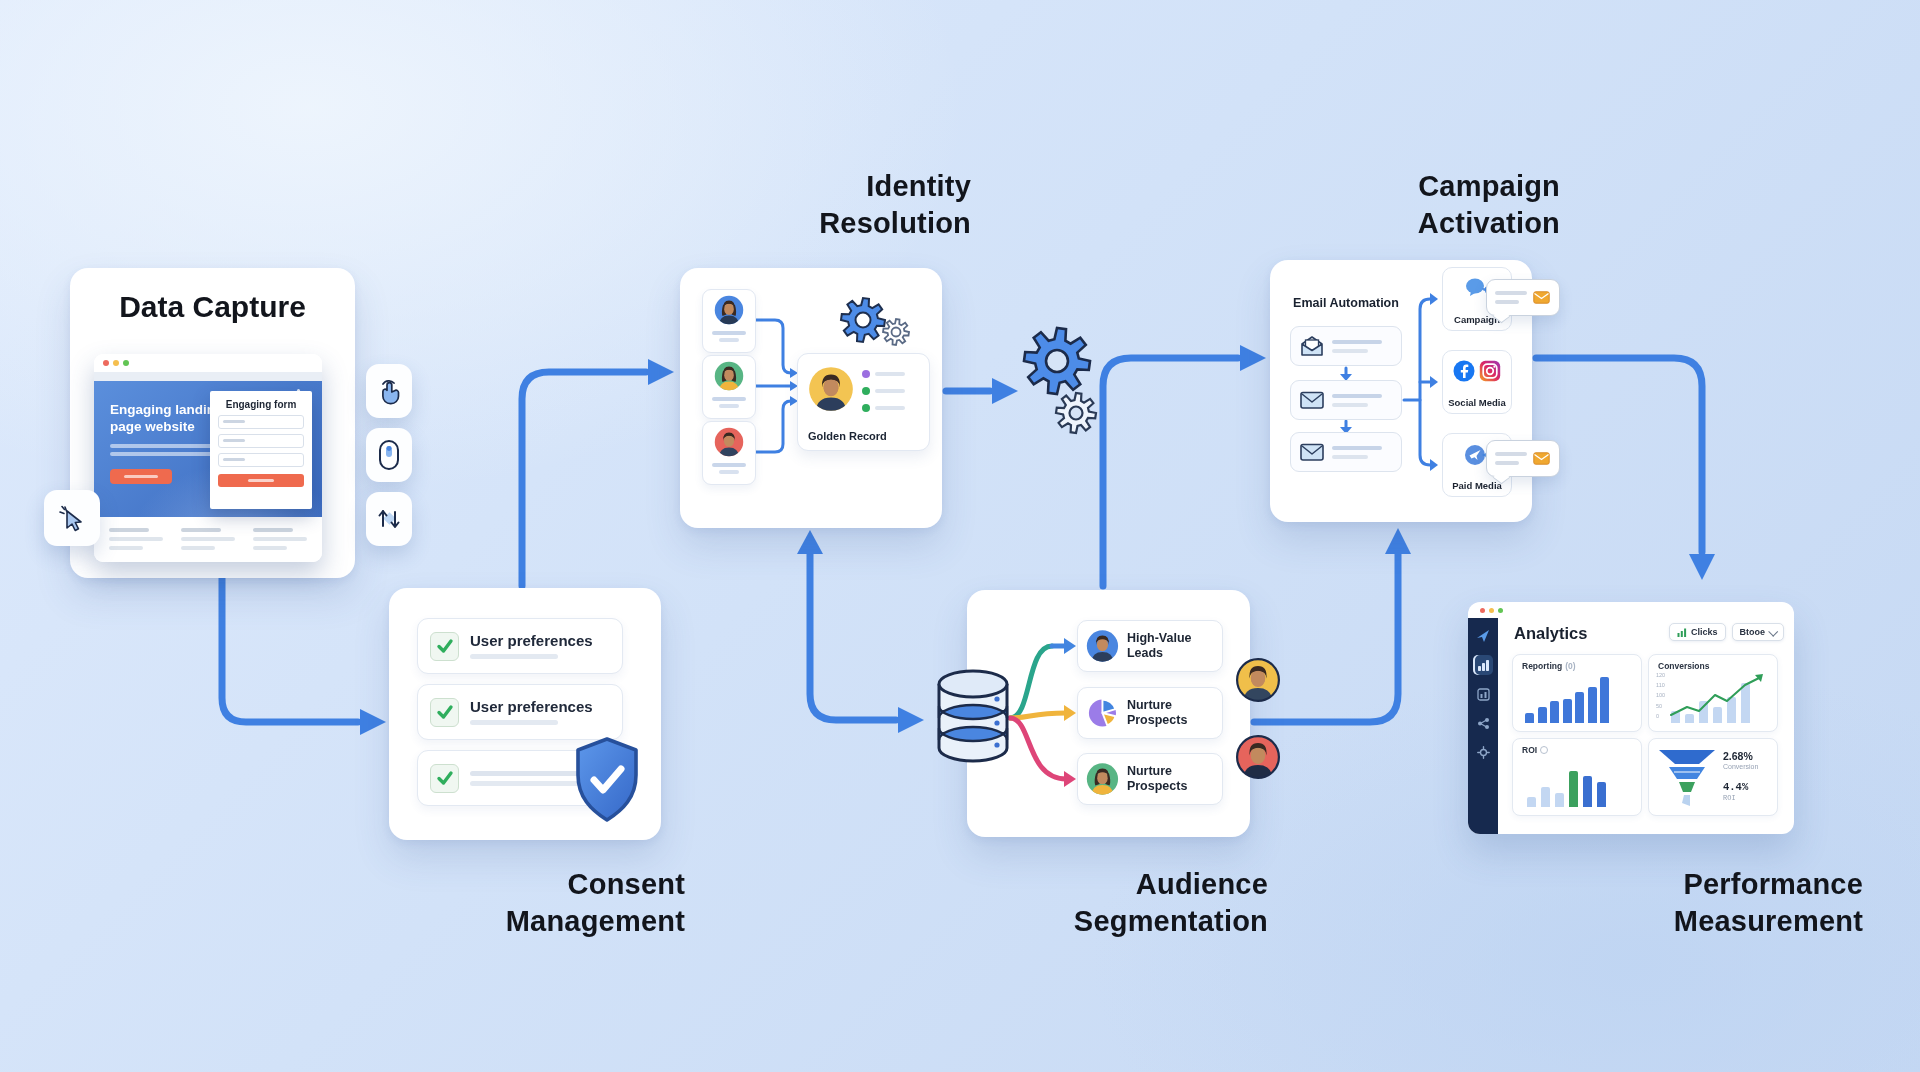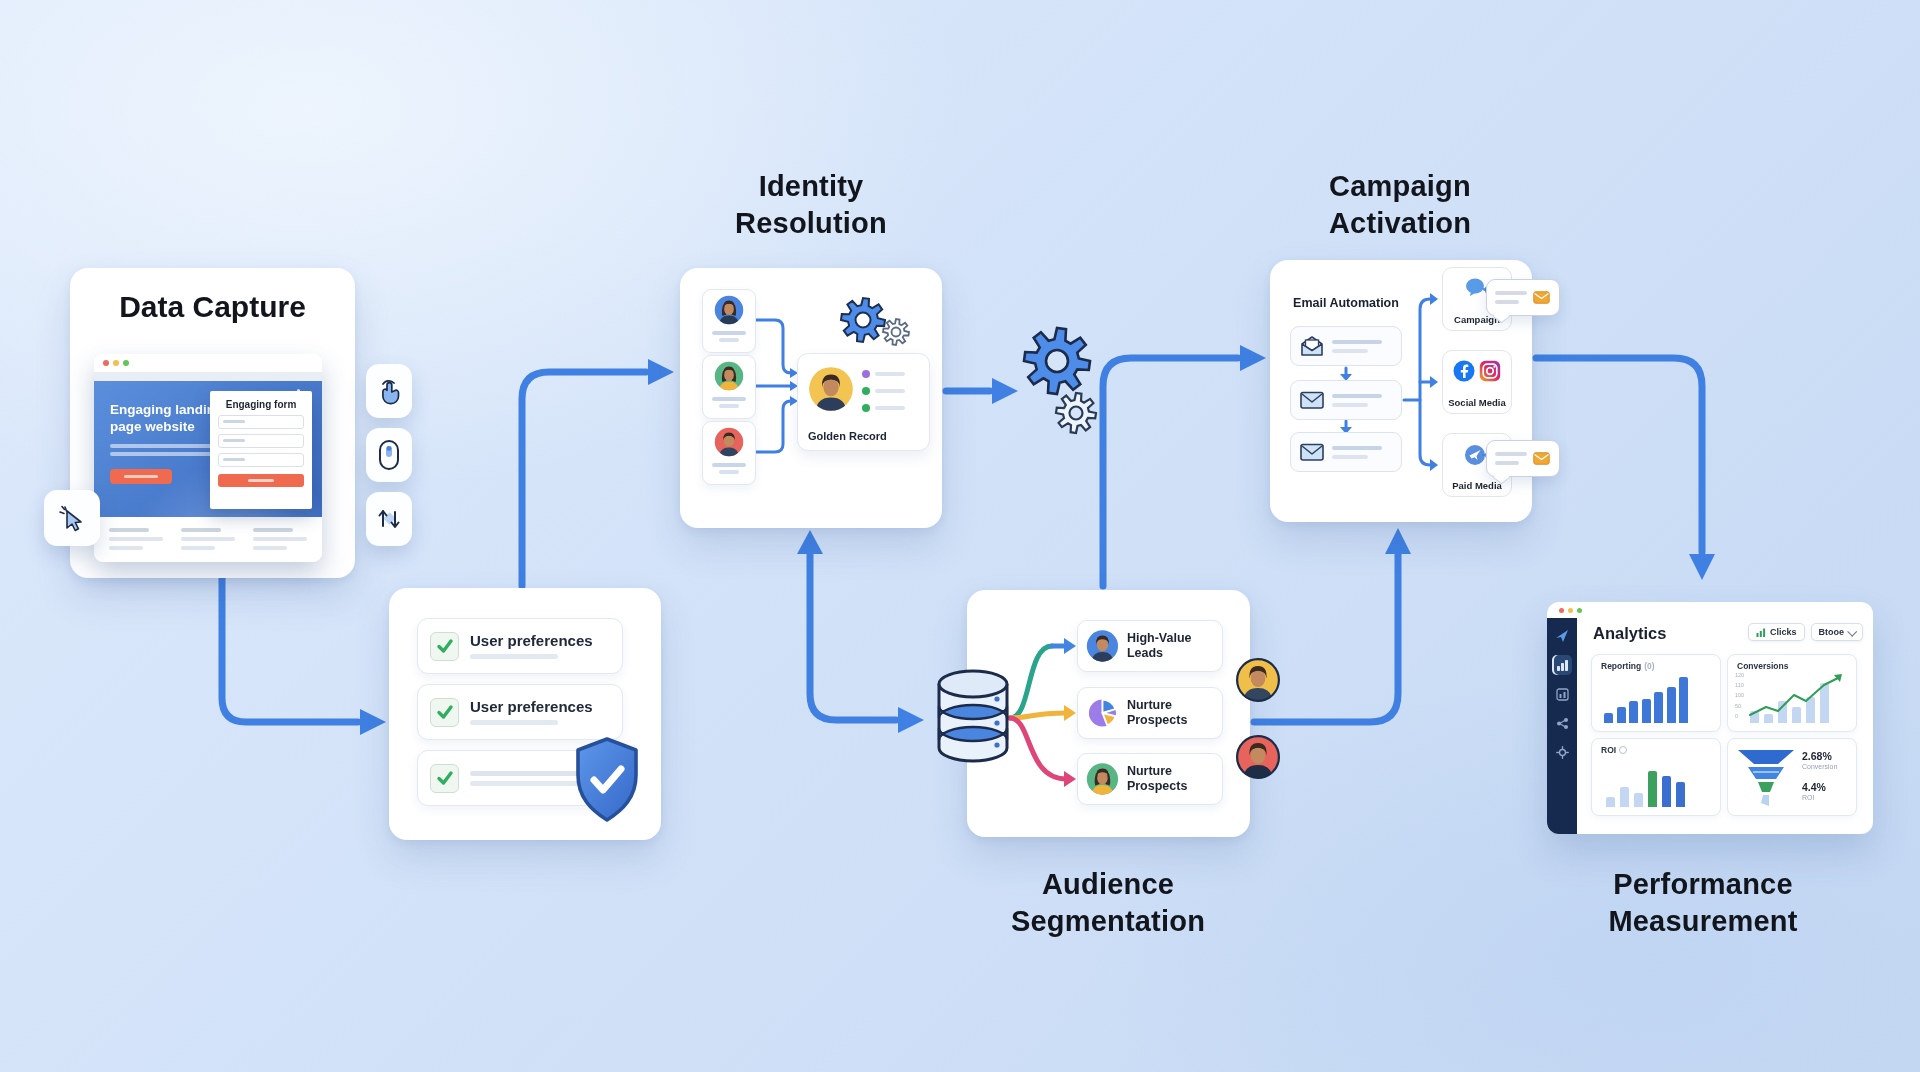--- a/index.html
+++ b/index.html
@@ -10,21 +10,21 @@
       radial-gradient(1100px 650px at 16% 10%, rgba(238,245,253,.95) 0%, rgba(238,245,253,0) 60%),
       radial-gradient(900px 500px at 85% 90%, rgba(190,212,242,.8) 0%, rgba(190,212,242,0) 60%),
       linear-gradient(135deg,#deeafc 0%,#d2e2f8 45%,#c5d8f3 100%);
   }
   .abs{position:absolute;left:0;top:0;}
   svg{display:block;}
   .card{position:absolute;background:#fff;border-radius:18px;
     box-shadow:0 18px 36px rgba(57,90,152,.16),0 3px 9px rgba(57,90,152,.09);}
   .stage-title{position:absolute;width:320px;text-align:center;font-size:29px;font-weight:bold;
     line-height:37px;color:#12151c;letter-spacing:.2px;}
-  .stage-title span{display:block;}
+  .stage-title span{display:block;text-align:right;}
 
   
   .dc-title{position:absolute;left:0;top:22px;width:100%;text-align:center;font-size:30px;font-weight:bold;color:#12151c;}
   .browser{position:absolute;left:24px;top:86px;width:228px;height:208px;border-radius:9px;overflow:hidden;
     background:#fff;box-shadow:0 12px 26px rgba(46,78,138,.28);}
   .br-bar1{height:18px;background:#fff;display:flex;align-items:center;gap:4px;padding-left:9px;}
   .light{width:6px;height:6px;border-radius:50%;}
   .br-bar2{height:9px;background:#e9eef5;}
   .hero{position:relative;height:136px;
     background:radial-gradient(150px 110px at 62% 118%, rgba(122,160,222,.85) 0%, rgba(122,160,222,0) 70%),
@@ -87,21 +87,21 @@
   .channel-icons{display:flex;align-items:center;gap:4px;}
   .channel-label{font-size:9.5px;font-weight:bold;color:#1c2330;}
   .bubble{position:absolute;width:74px;height:37px;background:#fff;border:1.6px solid #c9d2de;border-radius:9px;
     box-shadow:0 6px 14px rgba(57,90,152,.14);display:flex;align-items:center;gap:6px;padding:0 8px;box-sizing:border-box;z-index:5;}
   .bubble:after{content:"";position:absolute;left:9px;bottom:-7px;width:10px;height:10px;background:#fff;
     border-left:1.6px solid #c9d2de;border-bottom:1.6px solid #c9d2de;transform:rotate(-45deg) skew(8deg,8deg);}
   .bubble-lines{display:flex;flex-direction:column;gap:5px;}
   .bubble-lines i{display:block;height:4px;border-radius:2px;background:#d4dbe6;}
 
   
-  .dash{position:absolute;left:1547px;top:602px;width:326px;height:232px;background:#fff;border-radius:12px;
+  .dash{position:absolute;left:1468px;top:602px;width:326px;height:232px;background:#fff;border-radius:12px;
     box-shadow:0 18px 36px rgba(57,90,152,.2);}
   .dash-titlebar{position:absolute;left:0;top:0;width:100%;height:16px;display:flex;align-items:center;gap:4px;padding-left:12px;box-sizing:border-box;}
   .dash-side{position:absolute;left:0;top:16px;bottom:0;width:30px;background:#16294e;border-radius:0 0 0 12px;
     display:flex;flex-direction:column;align-items:center;gap:9px;padding-top:8px;box-sizing:border-box;}
   .side-ic{width:20px;height:20px;display:flex;align-items:center;justify-content:center;border-radius:5px;}
   .side-ic.active{background:#2a4875;box-shadow:inset 2px 0 0 #dce8fa;}
   .dash-title{position:absolute;left:46px;top:22px;font-size:16.5px;font-weight:bold;color:#19212f;}
   .dash-chips{position:absolute;right:10px;top:21px;display:flex;gap:6px;}
   .dchip{display:flex;align-items:center;gap:4px;padding:3px 7px;border:1.2px solid #d9e0e9;border-radius:5px;
     background:#fff;font-size:9px;font-weight:bold;color:#2a3342;box-shadow:0 1px 3px rgba(57,90,152,.1);}
@@ -271,20 +271,24 @@
   <svg class="abs" style="left:570px;top:736px;z-index:4;" width="74" height="88" viewBox="0 0 74 88">
     <defs>
         <linearGradient id="shieldg" x1="0" y1="0" x2="1" y2="1">
       <stop offset="0" stop-color="#5d97ea"></stop>
           <stop offset="1" stop-color="#3568c8"></stop>
         </linearGradient>
       </defs>
     <path d="M37 3 L66 14 V39 C66 61 53 74 37 84 C21 74 8 61 8 39 V14 Z" fill="url(#shieldg)" stroke="#27509b" stroke-width="3.6" stroke-linejoin="round"></path>
     <polyline points="24,44 33,54 51,33" fill="none" stroke="#fff" stroke-width="7" stroke-linecap="round" stroke-linejoin="round"></polyline>
   </svg>
+  <div class="stage-title" style="left:365px;top:866px;">
+    <span>Consent</span>
+      <span>Management</span>
+  </div>
 
   <div class="stage-title" style="left:651px;top:168px;">
     <span>Identity</span>
       <span>Resolution</span>
   </div>
   <div class="card" style="left:680px;top:268px;width:262px;height:260px;">
     <svg class="abs" width="262" height="260">
       <g stroke="#3f80e2" stroke-width="3" fill="none" stroke-linecap="round" stroke-linejoin="round">
         <path d="M76 52 H95 Q103 52 103 60 V97 Q103 105 111 105"></path>
         <path d="M76 118 H110"></path>
@@ -759,21 +763,21 @@
         <polygon points="2,2 58,2 42,16 18,16" fill="#2f6bce"></polygon>
         <polygon points="12,19 48,19 40,31 20,31" fill="#4285e0"></polygon>
         <rect x="17" y="23" width="26" height="2" fill="#9cc0f0"></rect>
         <polygon points="22,34 38,34 34,44 26,44" fill="#3ca15e"></polygon>
         <polygon points="27,47 33,47 33,58 25,55" fill="#b9d2ef"></polygon>
       </svg>
       <div class="fstat" style="top:11px;">
         <b>2.68%</b>
         <span>Conversion</span>
       </div>
-      <div class="fstat" style="top:42px;">
+      <div class="fstat" style="top:42px;font-family:Liberation Mono, monospace;">
         <b>4.4%</b>
         <span>ROI</span>
       </div>
     </div>
   </div>
   <div class="stage-title" style="left:1543px;top:866px;">
     <span>Performance</span>
       <span>Measurement</span>
   </div>
 

